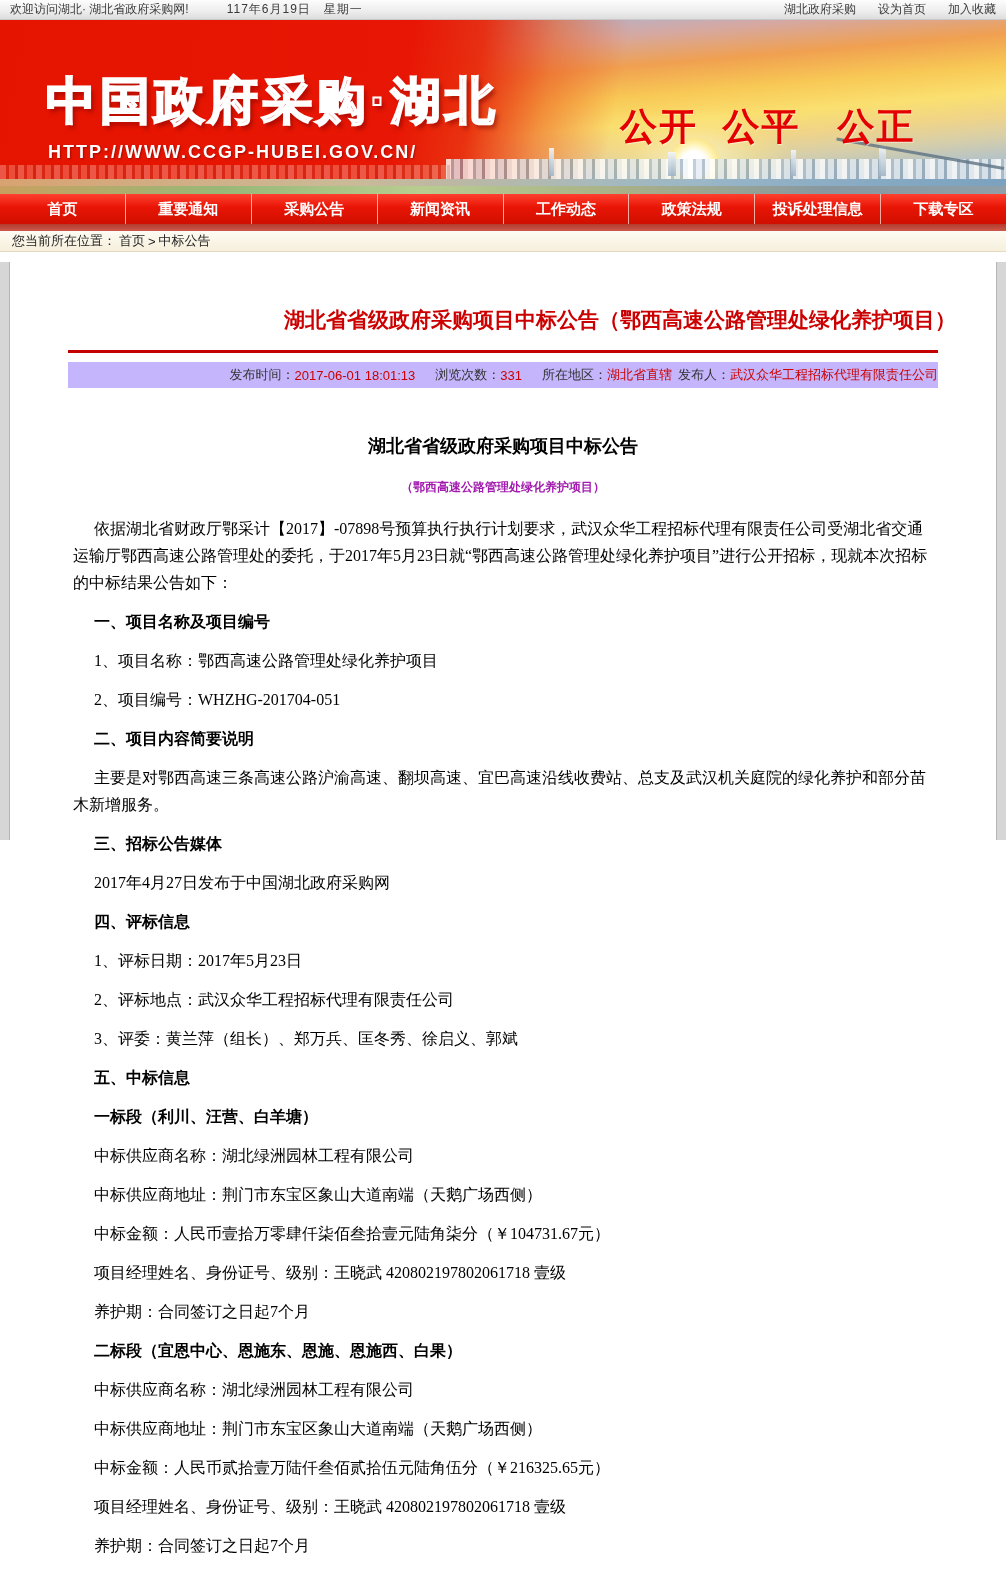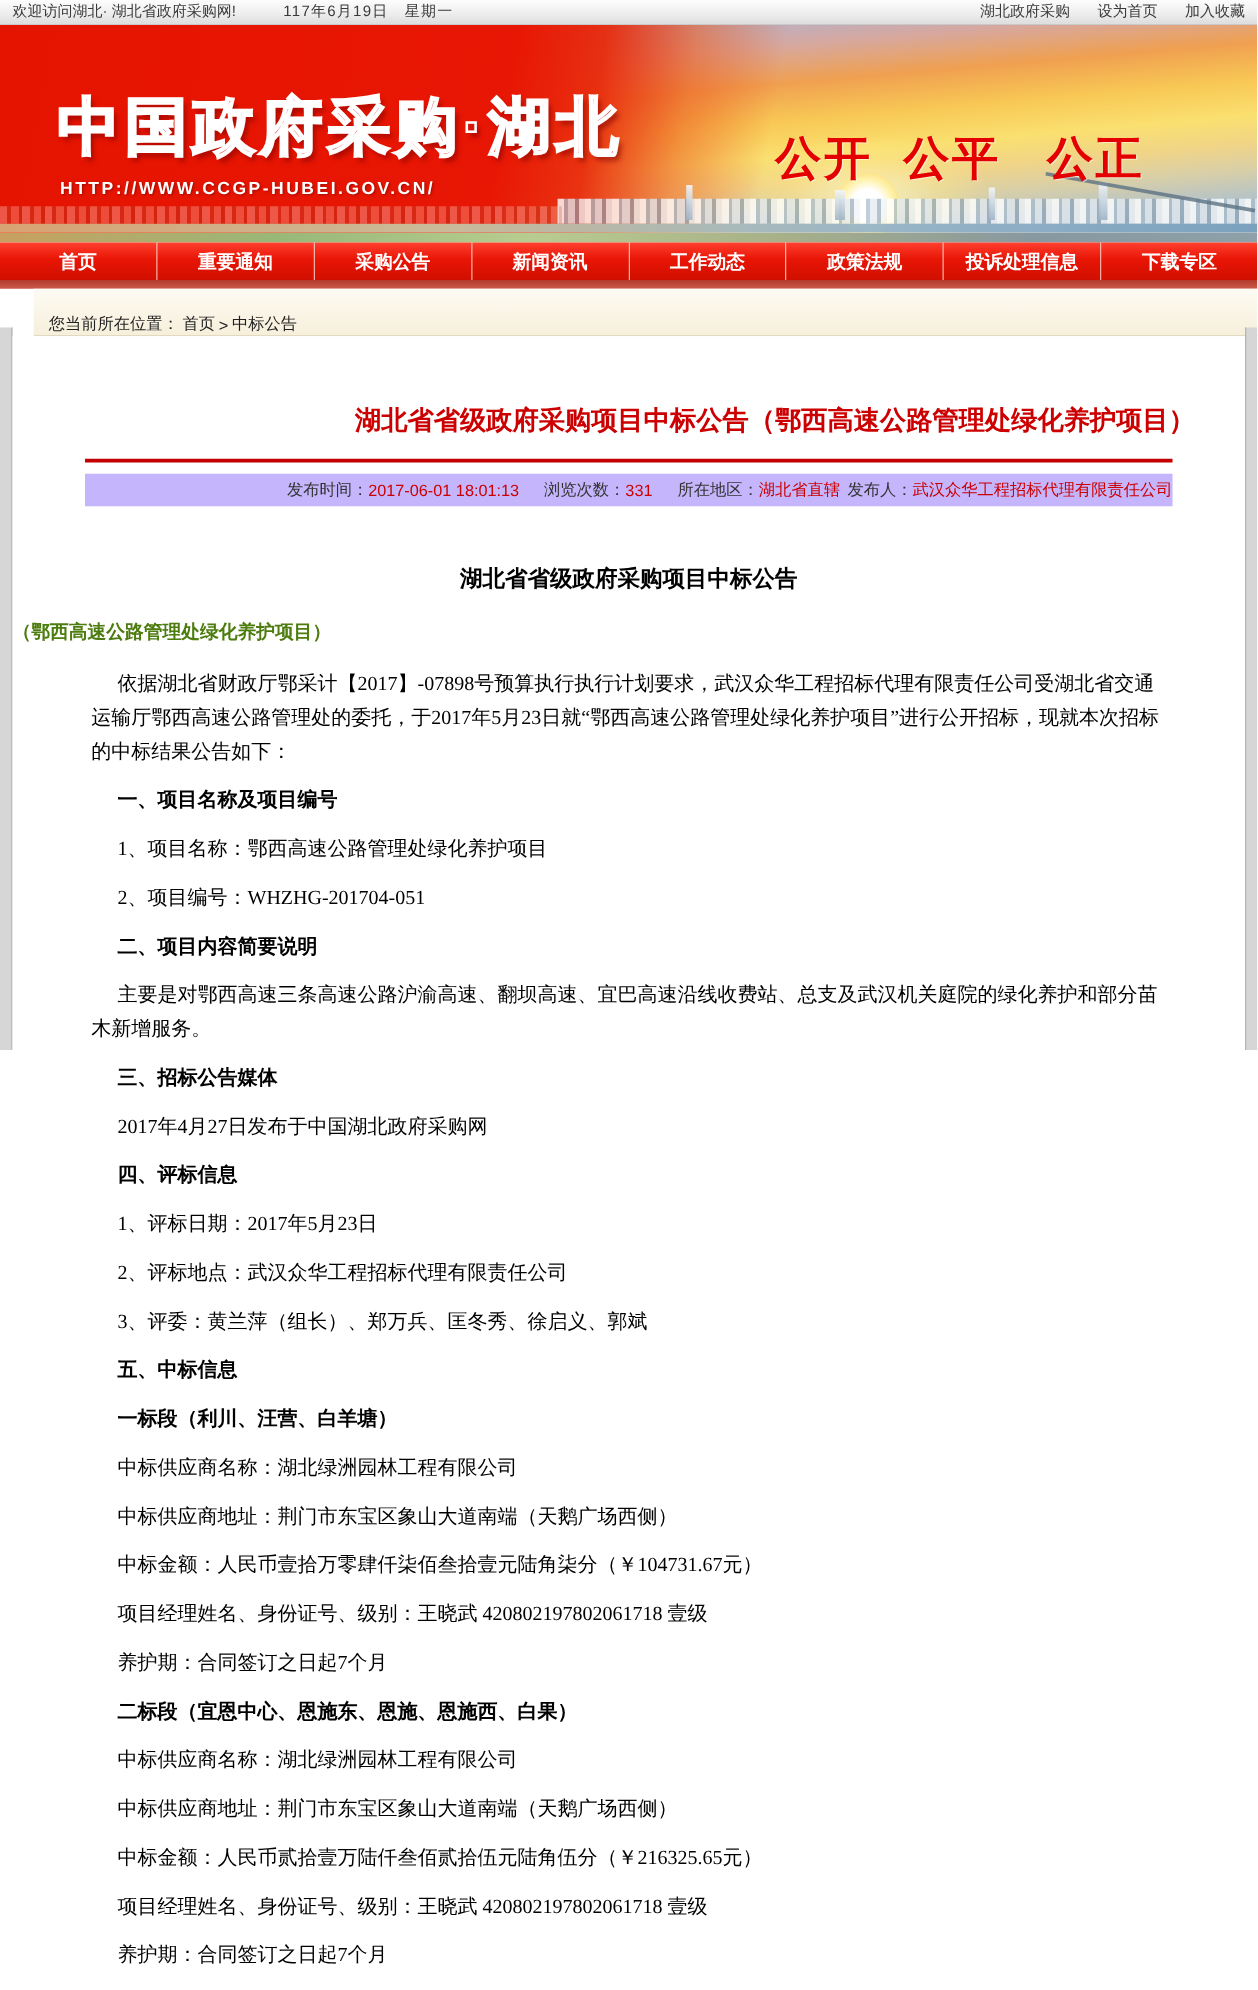--- a/index.html
+++ b/index.html
@@ -37,60 +37,60 @@
   .t2 { right:210px; bottom:10px; width:5px; height:26px; }
   .t3 { right:330px; bottom:10px; width:8px; height:24px; }
   .t4 { right:452px; bottom:10px; width:5px; height:28px; }
   .bridge { position:absolute; right:2px; bottom:16px; width:170px; height:3px; background:#5d7283;
     transform:rotate(10deg); transform-origin:right center; opacity:.8; }
   .water { position:absolute; left:0; bottom:0; width:100%; height:7px;
     background:linear-gradient(90deg, rgba(215,170,120,0.95) 0%, rgba(200,195,160,0.95) 35%, rgba(150,180,200,0.95) 70%, rgba(120,160,190,0.95) 100%); }
   .logo { position:absolute; left:46px; top:56px; font-size:50px; font-weight:bold; line-height:1;
     color:#d8140c; -webkit-text-stroke:2px #ffffff; letter-spacing:4px; cursor:pointer;
     text-shadow:3px 4px 4px rgba(120,0,0,0.55); font-family:"Liberation Sans","DejaVu Sans",sans-serif; }
-  .logo-url { position:absolute; left:48px; top:122px; color:#ffffff; font-weight:bold; font-size:14px;
+  .logo-url { position:absolute; left:48px; top:122px; color:#ffffff; font-weight:bold; font-size:18px;
     letter-spacing:2px; text-shadow:1px 1px 2px rgba(120,0,0,0.6); }
   .slogan { position:absolute; left:620px; top:82px; font-size:37px; font-weight:bold; color:#e40000;
     letter-spacing:2px; white-space:pre; text-shadow:1px 1px 0 rgba(255,255,255,0.5); }
 
   
   .navstrip { height:8px;
     background:linear-gradient(90deg,#c8a060 0%,#98b878 22%,#b8cc90 42%,#a8b088 62%,#8898a0 82%,#90a0a8 100%); }
   .nav { height:30px; display:flex; background:linear-gradient(180deg,#ff4030 0%,#e81505 45%,#d00f00 100%); }
   .nav li { flex:1; list-style:none; display:flex; align-items:center; justify-content:center;
     color:#fff; font-weight:bold; font-size:15px; cursor:pointer;
     border-left:1px solid rgba(255,225,215,0.75); }
   .nav li:first-child { border-left:none; }
   .navbottom { height:7px; background:linear-gradient(180deg,#b23a2c 0%,#cc5a4c 100%); }
 
   
-  .breadcrumb { height:38px; background:linear-gradient(180deg,#fdfbf3 0%,#f6efdb 100%);
-    border-bottom:1px solid #e2d9bf; display:flex; align-items:flex-end; padding-left:12px;
-    font-size:13px; color:#1f1f1f;margin-left:27px; }
+  .breadcrumb { height:21px; background:linear-gradient(180deg,#fdfbf3 0%,#f6efdb 100%);
+    border-bottom:1px solid #e2d9bf; display:flex; align-items:center; padding-left:12px;
+    font-size:13px; color:#1f1f1f; }
   .breadcrumb .crumb-link { cursor:pointer; margin:0 3px; }
 
   
   .side-gray { position:absolute; top:262px; height:578px; width:10px; background:#d6d6d6; z-index:0; }
   .side-gray.left { left:0; border-right:1px solid #b5b5b5; }
   .side-gray.right { right:0; border-left:1px solid #b5b5b5; }
   .content { position:relative; z-index:1; margin:0 10px; background:#fff; min-height:1330px; }
 
   .page-title { padding-top:53px; margin:0 40px; text-align:right; color:#cc0000;
     font-size:21px; font-weight:bold; line-height:30px; }
   .title-rule { margin:15px 58px 9px; height:3px; background:#c40000; }
   .meta-bar { margin:0 58px; background:#c4b5fd; height:26px; display:flex; align-items:center;
     justify-content:flex-end; font-size:13px; color:#333; white-space:pre; }
   .meta-bar .lbl { color:#333; }
   .meta-bar .val { color:#cc0000; }
   .meta-bar .gap { display:inline-block; width:20px; }
   .meta-bar .gap-s { display:inline-block; width:6px; }
 
   .doc-title { margin:46px 0 0; text-align:center; font-weight:bold; font-size:18px; color:#000;
     font-family:"Liberation Serif","DejaVu Serif",serif; }
-  .doc-subtitle { margin:21px 0 0; text-align:left; font-weight:bold; font-size:15px; color:#4d7c0f;
+  .doc-subtitle { margin:21px 0 0; text-align:center; font-weight:bold; font-size:12px; color:#a21caf;
     font-family:"Liberation Serif","DejaVu Serif",serif; }
 
   .article-body { padding:7px 60px 40px 63px; font-size:16px; color:#000;
     font-family:"Liberation Serif","DejaVu Serif",serif; }
   .article-body p { margin:12px 0 0; line-height:27px; text-indent:21px; }
   .article-body p.bold { font-weight:bold; font-family:"Liberation Sans","DejaVu Sans",sans-serif; }
 </style>
 </head>
 <body>
 

